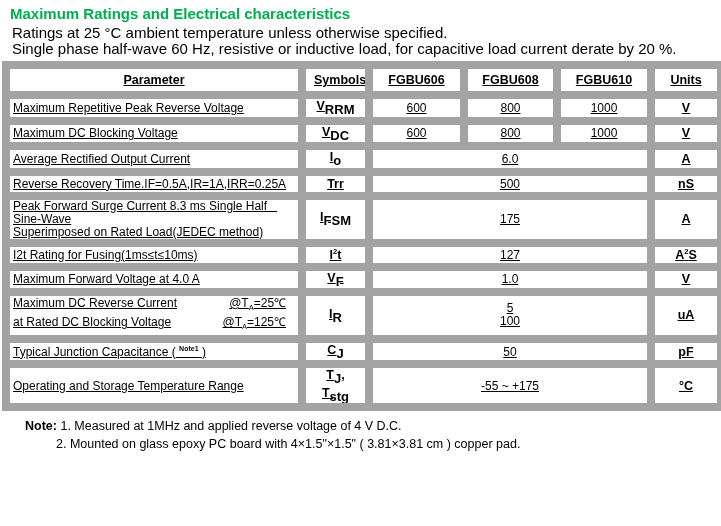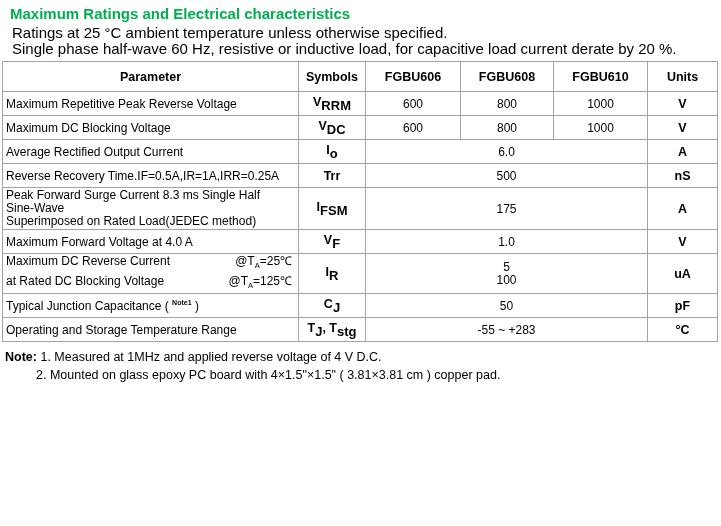--- a/index.html
+++ b/index.html
@@ -14,40 +14,41 @@
     margin: 0 0 3px 0;
     font-size: 15px; font-weight: bold; color: #00AF50;
   }
   .sub { font-size: 15px; line-height: 16px; padding-left: 2px; }
 
   table.ratings {
     border-collapse: collapse; table-layout: fixed;
     margin: 4px 0 0 2px; width: 715px;
   }
   .ratings th, .ratings td {
-    border: 1px solid #a3a3a3; padding: 0 2px;
+    border: 8px solid #a3a3a3; padding: 0 8px;
     font-size: 12px; vertical-align: middle;
     overflow: hidden;
+    text-decoration: underline;
   }
   .ratings th { font-size: 12.5px; font-weight: bold; text-align: center; height: 30px; }
   tr.row { height: 24px; }
   tr.row-tall42 { height: 42px; border-radius: 20px; }
   tr.row-tall40 { height: 40px; }
   td.param { text-align: left; padding-left: 3px; font-size: 12px; }
   td.sym, td.unit { text-align: center; font-weight: bold; font-size: 12.5px; }
   td.val { text-align: center; font-size: 12px; }
   .sym sub, .unit sub { font-size: 13px; font-weight: bold; }
   .sym sup, .unit sup { font-size: 7.5px; font-weight: bold; }
   .pline { line-height: 13px; }
   .pre { white-space: pre-wrap; }
   .split { display: flex; justify-content: space-between; line-height: 14px; padding-right: 4px; }
   .note-sup { font-size: 7px; font-weight: bold; }
   .vstack { line-height: 13px; }
   .notes { padding: 7px 0 0 5px; font-size: 12.5px; }
-  .note-line { line-height: 17px; }
+  .note-line { line-height: 17px; margin-left: 20px; }
   .note-label { font-weight: bold; }
   .note-indent { padding-left: 31px; line-height: 19px; }
 </style>
 </head>
 <body>
 
 <div class="page">
 
   <div class="doc-header">
     <h2 class="title">Maximum Ratings and Electrical characteristics</h2>
@@ -112,20 +113,26 @@
       <tr class="row-tall42">
         <td class="param">
           <div class="pline pre">Peak Forward Surge Current 8.3 ms Single Half   Sine-Wave</div>
           <div class="pline">Superimposed on Rated Load(JEDEC method)</div>
         </td>
         <td class="sym"><span>I</span><sub>FSM</sub></td>
         <td class="val" colspan="3">175</td>
         <td class="unit">A</td>
       </tr>
 
+      <tr class="row">
+        <td class="param">I2t Rating for Fusing(1ms≤t≤10ms)</td>
+        <td class="sym"><span>I</span><sup>2</sup><span>t</span></td>
+        <td class="val" colspan="3">127</td>
+        <td class="unit"><span>A</span><sup>2</sup><span>S</span></td>
+      </tr>
 
       <tr class="row">
         <td class="param">Maximum Forward Voltage at 4.0 A</td>
         <td class="sym"><span>V</span><sub>F</sub></td>
         <td class="val" colspan="3">1.0</td>
         <td class="unit">V</td>
       </tr>
 
       <tr class="row-tall40">
         <td class="param">
@@ -149,21 +156,21 @@
       <tr class="row">
         <td class="param"><span>Typical Junction Capacitance (</span> <sup class="note-sup">Note1</sup> <span>)</span></td>
         <td class="sym"><span>C</span><sub>J</sub></td>
         <td class="val" colspan="3">50</td>
         <td class="unit">pF</td>
       </tr>
 
       <tr class="row">
         <td class="param">Operating and Storage Temperature Range</td>
         <td class="sym"><span>T</span><sub>J</sub><span>, T</span><sub>stg</sub></td>
-        <td class="val" colspan="3">-55 ~ +283</td>
+        <td class="val" colspan="3">-55 ~ +175</td>
         <td class="unit">°C</td>
       </tr>
 
     </tbody>
   </table>
 
   <div class="notes">
     <div class="note-line"><span class="note-label">Note:</span> <span>1. Measured at 1MHz and applied reverse voltage of 4 V D.C.</span></div>
     <div class="note-line note-indent">2. Mounted on glass epoxy PC board with 4×1.5"×1.5" ( 3.81×3.81 cm ) copper pad.</div>
   </div>

